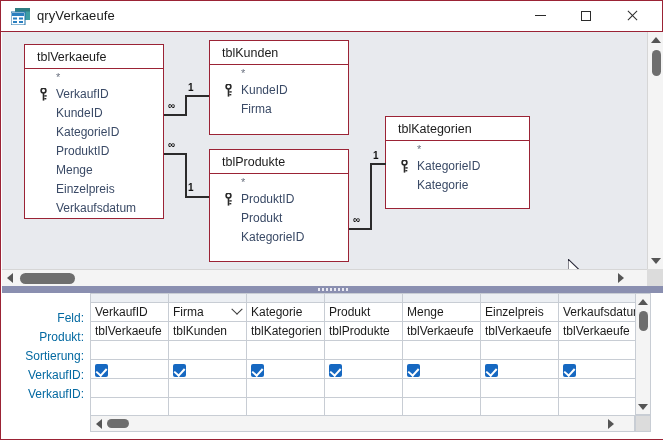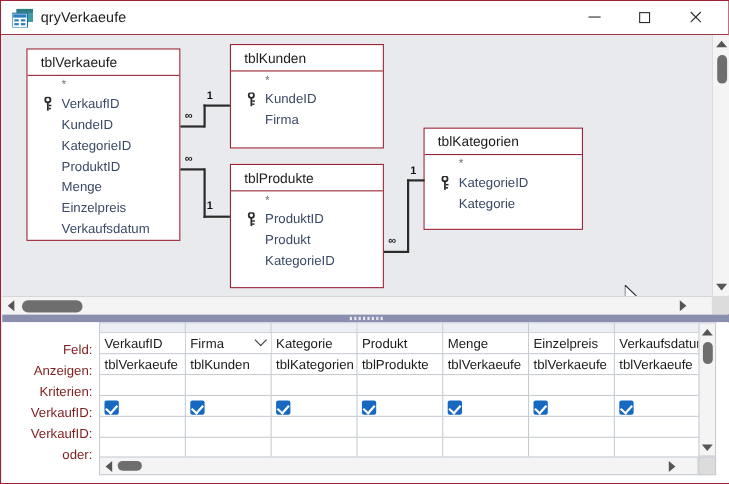--- a/index.html
+++ b/index.html
@@ -93,21 +93,21 @@
   .grip i{display:block;width:2px;height:3px;background:#e9e9f2;}
 
   
   .gridpane{
     position:absolute;left:1px;top:292px;width:661px;height:146px;
     background:#ffffff;
   }
   .rowlabels{position:absolute;left:0;top:16px;width:88px;}
   .rowlabels div{
     height:19px;line-height:19px;text-align:right;padding-right:6px;
-    font-size:12px;color:#7f1d1d;box-sizing:border-box;
+    font-size:12px;color:#0369a1;box-sizing:border-box;
   }
   .gridtable{
     position:absolute;left:88px;top:0;width:545px;
     border-collapse:collapse;table-layout:fixed;
   }
   .gridtable col{width:78px;}
   .gridtable td,.gridtable th{
     border:1px solid #c8cdd4;height:19px;padding:0 4px;font-size:12px;
     color:#1b1b1b;font-weight:normal;text-align:left;box-sizing:border-box;
     overflow:hidden;white-space:nowrap;background:#ffffff;
@@ -310,25 +310,24 @@
         <i></i>
         <i></i>
         <i></i>
     </span>
   </div>
 
   <div class="gridpane">
 
     <div class="rowlabels">
       <div>Feld:</div>
-      <div>Anzeigen:</div>
-      <div>Kriterien:</div>
+      <div>Produkt:</div>
+      <div>Sortierung:</div>
       <div>VerkaufID:</div>
       <div>VerkaufID:</div>
-      <div>oder:</div>
     </div>
 
     <table class="gridtable">
       <colgroup>
           <col>
           <col>
           <col>
           <col>
           <col>
           <col>

